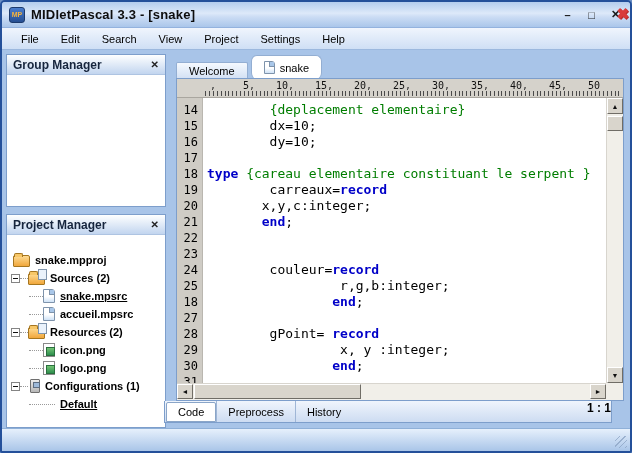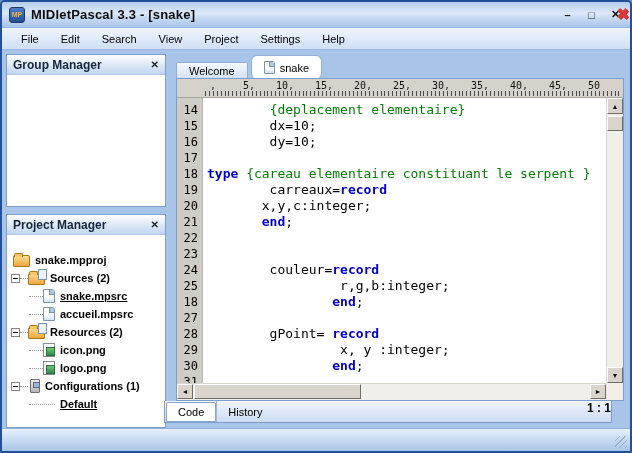--- a/index.html
+++ b/index.html
@@ -331,20 +331,21 @@
     <div class="hscroll">
       <div class="sbtn sb-left">◄</div>
       <div class="sthumb h-thumb"></div>
       <div class="sbtn sb-right">►</div>
     </div>
     <div class="sb-corner"></div>
   </div>
 
   <div class="bottom-tabbar">
     <span class="btab active">Code</span>
+      <span class="btab">Preprocess</span>
       <span class="btab">History</span>
       <span class="caret-pos">1 : 1</span>
   </div>
 
   <div class="statusbar">
     <div class="grip"></div>
   </div>
 
 </div>
 

